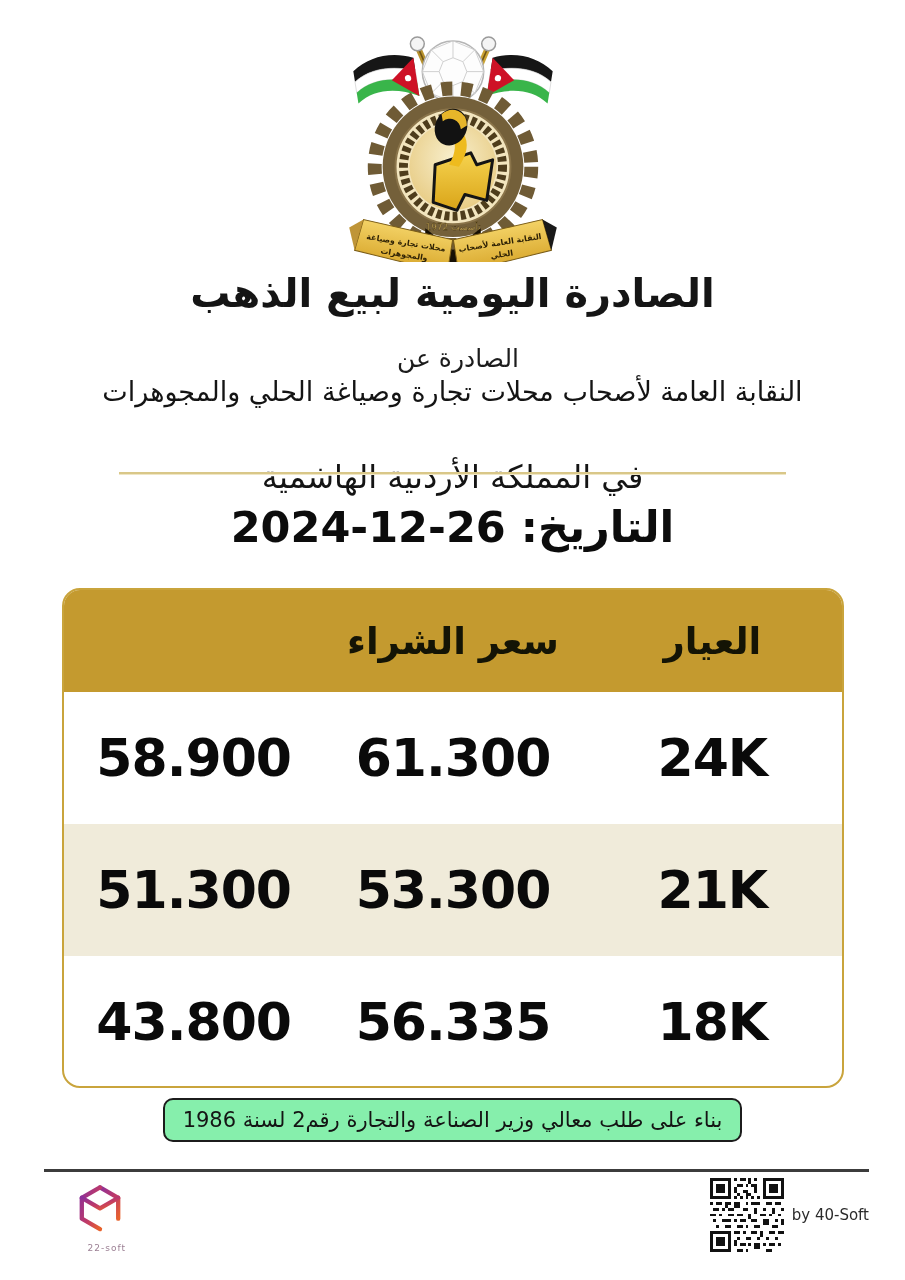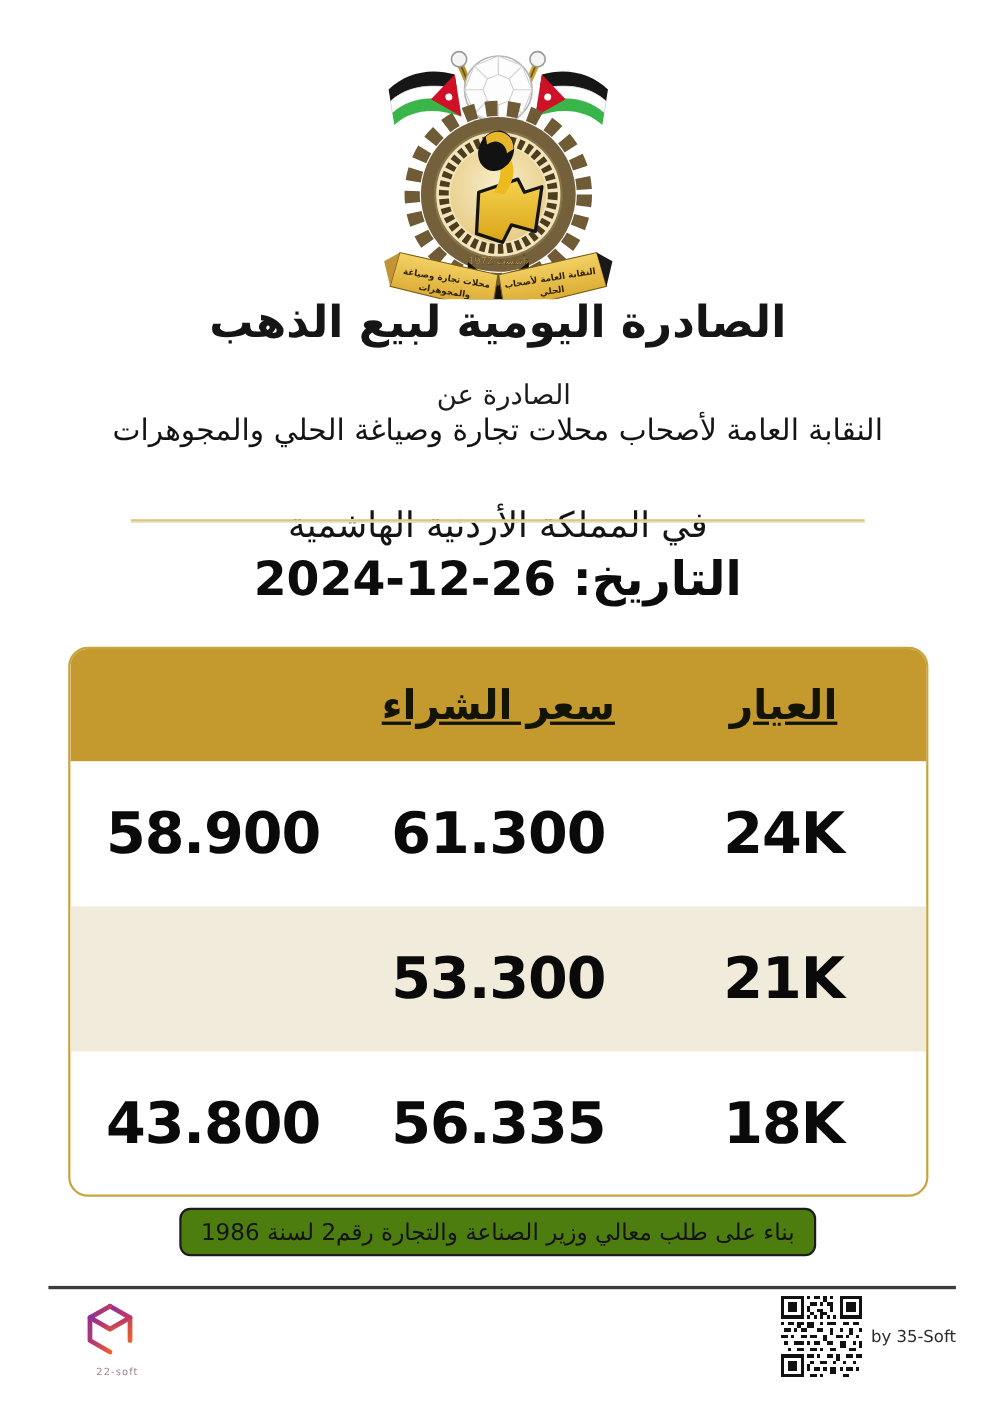--- a/index.html
+++ b/index.html
@@ -7,49 +7,49 @@
     position:relative;
     width:905px;height:1280px;
     margin:0 auto;
     background:#ffffff;
     font-family:"DejaVu Sans",sans-serif;
     overflow:hidden;
     direction:rtl;
   }
   .abs-center{position:absolute;left:0;right:0;text-align:center;}
   
-  .emblem{position:absolute;top:26px;left:50%;transform:translateX(-50%);text-align:right;}
+  .emblem{position:absolute;top:16px;left:50%;transform:translateX(-50%);text-align:right;}
   
   .title{top:270px;font-size:40px;color:#151515;font-weight:600;letter-spacing:0;}
   .issued{top:344px;font-size:25px;color:#1c1c1c;margin-left:11px;}
   .syndicate{top:376px;font-size:27px;color:#141414;}
   .kingdom{top:418px;font-size:32px;color:#141414;font-weight:500;margin-top:40px;}
   .divider{position:absolute;top:472px;left:119px;width:667px;height:2px;
     background:#d9c788;border-bottom:1px solid #efe6c4;}
   .date-line{top:502px;font-size:43px;color:#0c0c0c;font-weight:800;font-family:"DejaVu Sans",sans-serif;}
   
   .price-table{
     position:absolute;top:588px;left:62px;width:782px;height:500px;
     border:2px solid #c9a43c;border-radius:18px;overflow:hidden;
     box-sizing:border-box;background:#fff;
   }
   .t-header{
     display:grid;grid-template-columns:1fr 1fr 1fr;align-items:center;
     height:102px;background:#c49a2f;
   }
-  .t-header .cell{font-size:37px;font-weight:800;color:#141405;text-align:center;text-decoration:underline;}
+  .t-header .cell{font-size:37px;font-weight:800;color:#141405;text-align:center;}
   .t-row{display:grid;grid-template-columns:1fr 1fr 1fr;align-items:center;height:132px;}
   .t-row.cream{background:#f0ebda;}
   .t-row .cell{font-size:52px;font-weight:800;color:#0a0a0a;text-align:center;
     font-family:"DejaVu Sans",sans-serif;letter-spacing:-1px;}
   
   .note-wrap{top:1098px;}
   .note{
     display:inline-block;border:2px solid #1c1c1c;border-radius:10px;
-    padding:8px 18px;font-size:21px;color:#141414;background:#4d7c0f;
+    padding:8px 18px;font-size:21px;color:#141414;background:#86efac;
   }
   
   .footer-line{position:absolute;top:1169px;left:44px;right:36px;height:3px;background:#3c3c3c;}
   .brand{position:absolute;top:1182px;left:46px;width:80px;text-align:right;direction:ltr;}
   .brand-caption{font-size:9px;color:#9b7f93;margin-top:1px;letter-spacing:1px;}
   .qr-block{position:absolute;top:1178px;right:36px;display:flex;align-items:center;gap:8px;direction:ltr;}
   .qr-caption{font-size:15px;color:#2b2b2b;}
 </style>
 </head>
 <body>
@@ -163,20 +163,21 @@
       <div class="cell">سعر الشراء</div>
     </div>
     <div class="t-row">
       <div class="cell">24K</div>
       <div class="cell">61.300</div>
       <div class="cell">58.900</div>
     </div>
     <div class="t-row cream">
       <div class="cell">21K</div>
       <div class="cell">53.300</div>
+      <div class="cell">51.300</div>
     </div>
     <div class="t-row">
       <div class="cell">18K</div>
       <div class="cell">56.335</div>
       <div class="cell">43.800</div>
     </div>
   </div>
 
   <div class="abs-center note-wrap">
     <span class="note">بناء على طلب معالي وزير الصناعة والتجارة رقم2 لسنة 1986</span>
@@ -219,16 +220,16 @@
       <g fill="#111111">
         <rect x="2" y="2" width="3" height="3"></rect>
           <rect x="20" y="2" width="3" height="3"></rect>
           <rect x="2" y="20" width="3" height="3"></rect>
         <path d="M8 0h1v1H8zM10 0h2v1h-2zM13 0h1v2h-1zM15 0h1v1h-1zM9 2h2v1H9zM12 2h1v1h-1zM14 2h2v1h-2zM8 3h1v2H8zM11 4h2v1h-2zM15 3h1v2h-1zM9 5h1v1H9zM12 5h2v1h-2z"></path>
         <path d="M0 8h1v1H0zM2 8h2v1H2zM5 8h1v2H5zM8 8h2v2H8zM12 8h1v1h-1zM14 8h3v1h-3zM19 8h2v1h-2zM22 8h2v1h-2zM1 10h2v1H1zM4 10h1v1H4zM7 10h1v1H7zM11 10h2v1h-2zM15 10h1v2h-1zM18 10h1v1h-1zM21 10h1v2h-1zM24 10h1v1h-1zM0 12h2v1H0zM3 12h1v1H3zM6 12h2v1H6zM9 12h2v1H9zM13 12h1v2h-1zM17 12h2v1h-2zM20 12h1v1h-1zM23 12h1v1h-1zM1 14h1v1H1zM4 14h2v1H4zM8 14h1v1H8zM10 14h2v1h-2zM14 14h2v1h-2zM18 14h2v2h-2zM22 14h1v1h-1zM24 14h1v2h-1zM2 16h1v1H2zM5 16h1v1H5zM9 16h2v1H9zM12 16h1v1h-1zM15 16h2v1h-2zM21 16h2v1h-2z"></path>
         <path d="M8 18h2v1H8zM11 18h1v1h-1zM14 18h2v1h-2zM17 18h1v2h-1zM20 18h2v1h-2zM23 18h2v1h-2zM9 20h1v1H9zM12 20h2v1h-2zM16 20h1v1h-1zM19 20h1v1h-1zM22 20h1v1h-1zM8 21h1v2H8zM10 22h2v1h-2zM13 22h1v1h-1zM15 22h2v2h-2zM18 22h1v1h-1zM20 22h2v1h-2zM23 22h1v1h-1zM9 24h2v1H9zM12 24h1v1h-1zM19 24h2v1h-2z"></path>
         <path d="M8 6h1v1H8zM10 6h1v1h-1zM12 6h1v1h-1zM14 6h1v1h-1zM16 6h1v1h-1zM6 8h1v1H6zM6 10h1v1H6zM6 12h1v1H6zM6 14h1v1H6zM6 16h1v1H6z"></path>
       </g>
     </svg>
-    <span class="qr-caption">by 35-Soft</span>
+    <span class="qr-caption">by 40-Soft</span>
   </div>
 
 </div>
 
 </body></html>

